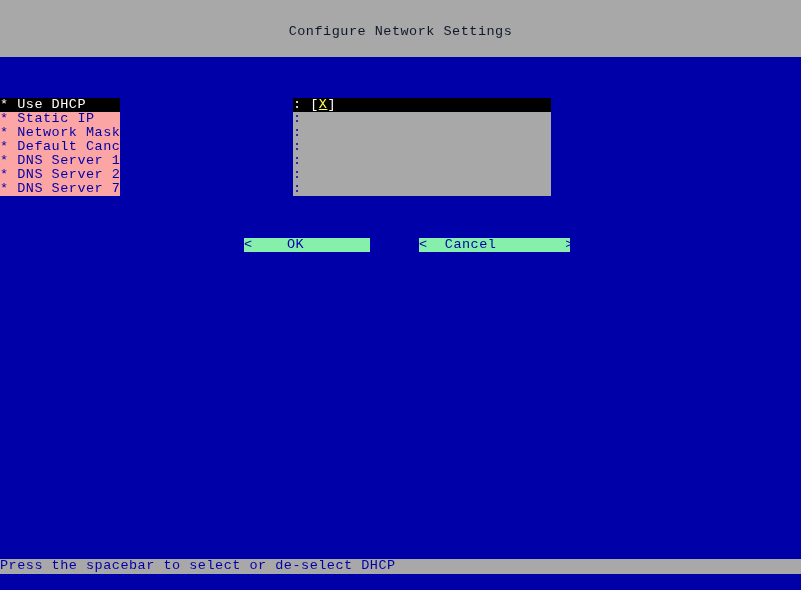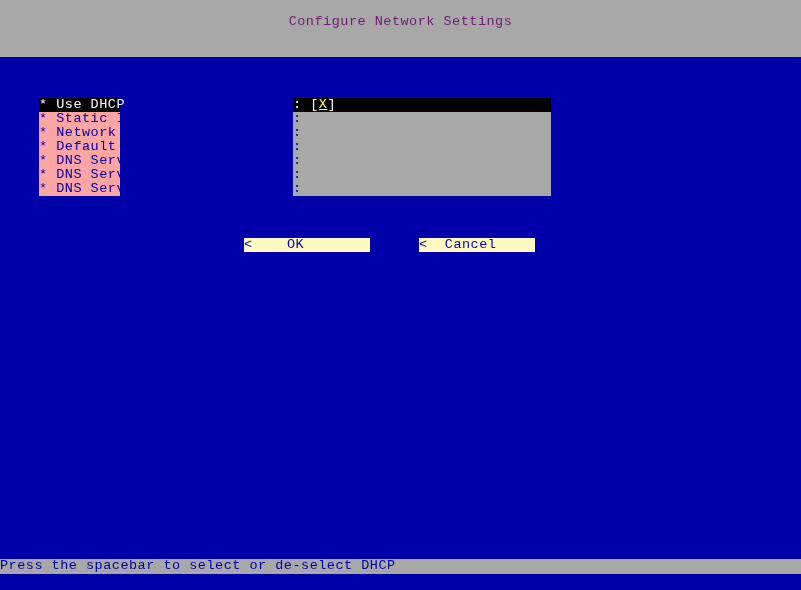--- a/index.html
+++ b/index.html
@@ -11,38 +11,37 @@
       font-family: "Courier New", monospace;
       font-size: 13.5px;
       background: #0000a8;
       width: 801px;
       height: 590px;
       overflow: hidden;
       letter-spacing: 0.5px;
     }
     .header {
       background: #a8a8a8;
-      color: #701a75;
+      color: #0f172a;
       width: 100%;
       height: 57px;
       display: flex;
       align-items: flex-start;
       justify-content: center;
-      padding-top: 14px;
+      padding-top: 24px;
     }
     .content {
       position: relative;
       width: 100%;
     }
     .labels-panel {
       position: absolute;
       left: 0;
       top: 41px;
       width: 120px;
-      padding-left: 39px;
     }
     .label-row {
       background: #fca5a5;
       color: #0000a8;
       height: 14px;
       line-height: 14px;
       white-space: pre;
     }
     .label-row.selected {
       background: #000000;
@@ -71,34 +70,34 @@
       text-decoration: underline;
     }
     .buttons {
       position: absolute;
       top: 181px;
       left: 0;
       width: 100%;
     }
     .btn {
       position: absolute;
-      background: #fef9c3;
+      background: #86efac;
       color: #0000a8;
       height: 14px;
       line-height: 14px;
       white-space: pre;
       cursor: pointer;
     }
     .btn-ok {
       left: 244px;
       width: 126px;
     }
     .btn-cancel {
       left: 419px;
-      width: 116px;
+      width: 151px;
     }
     .footer {
       position: absolute;
       bottom: 16px;
       left: 0;
       width: 100%;
       height: 15px;
       background: #a8a8a8;
       color: #0000a8;
       line-height: 14px;

